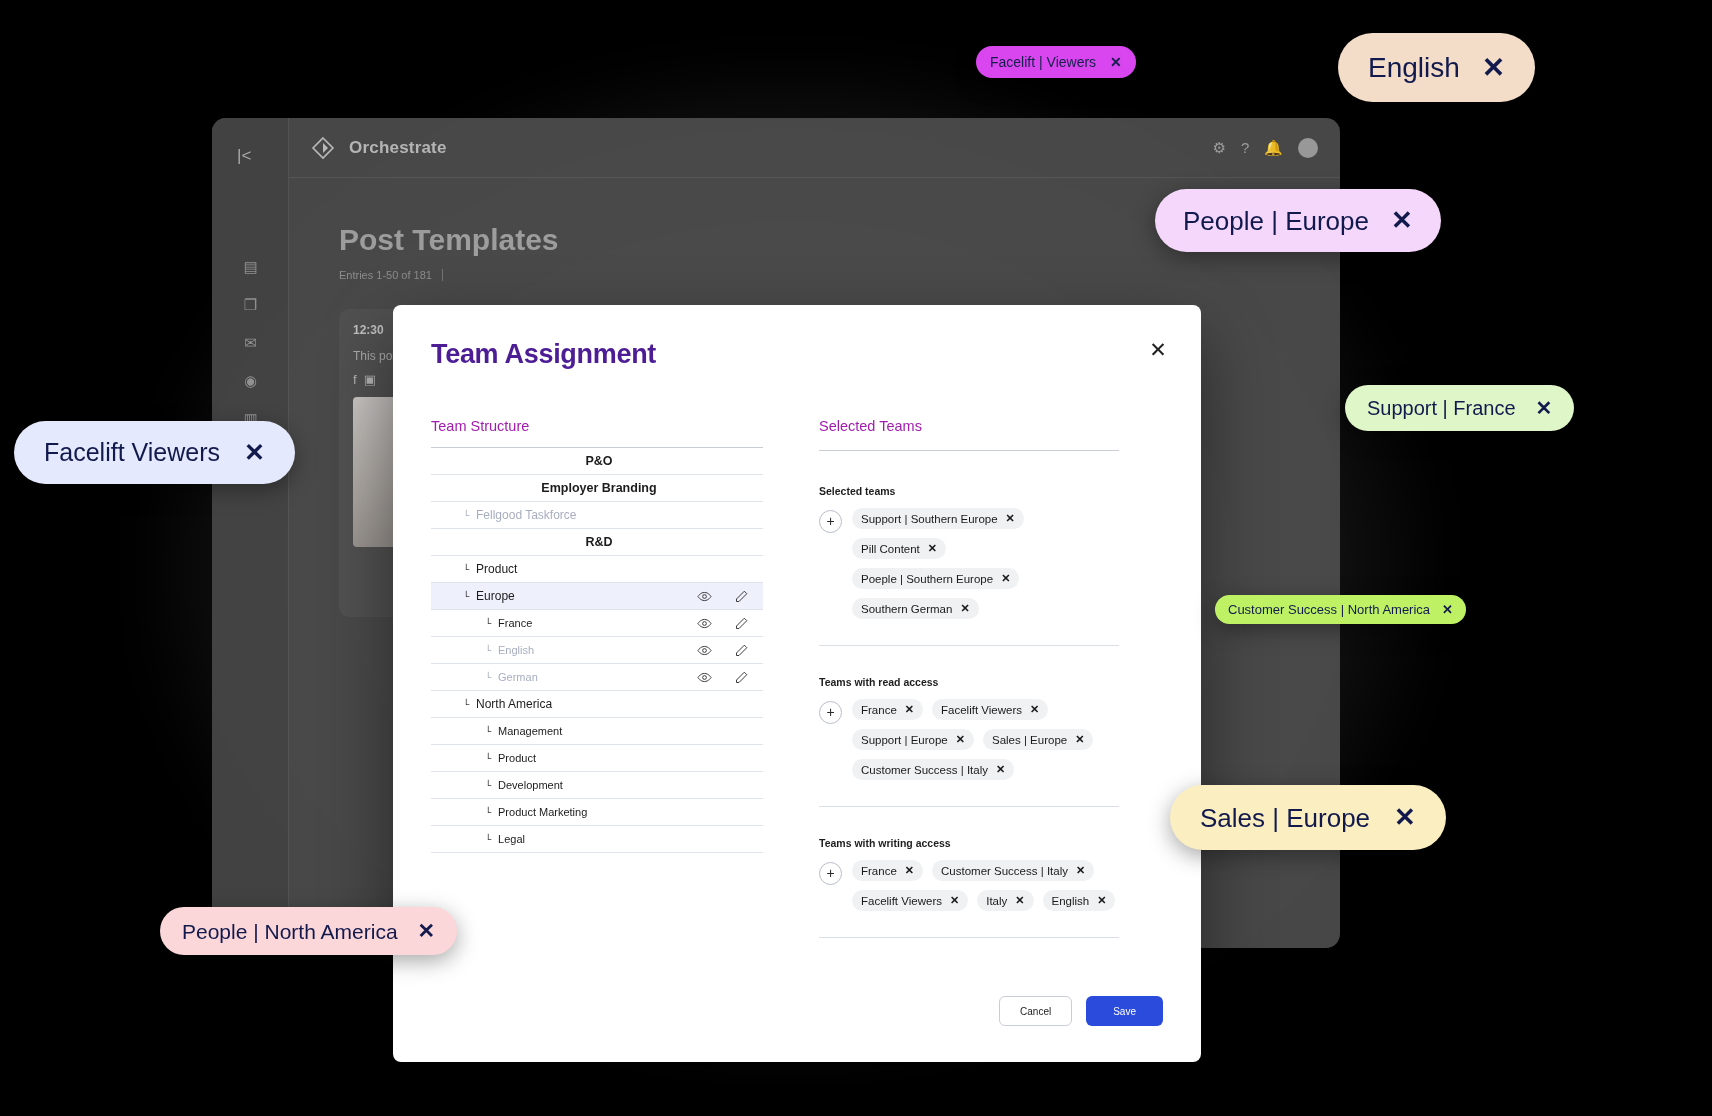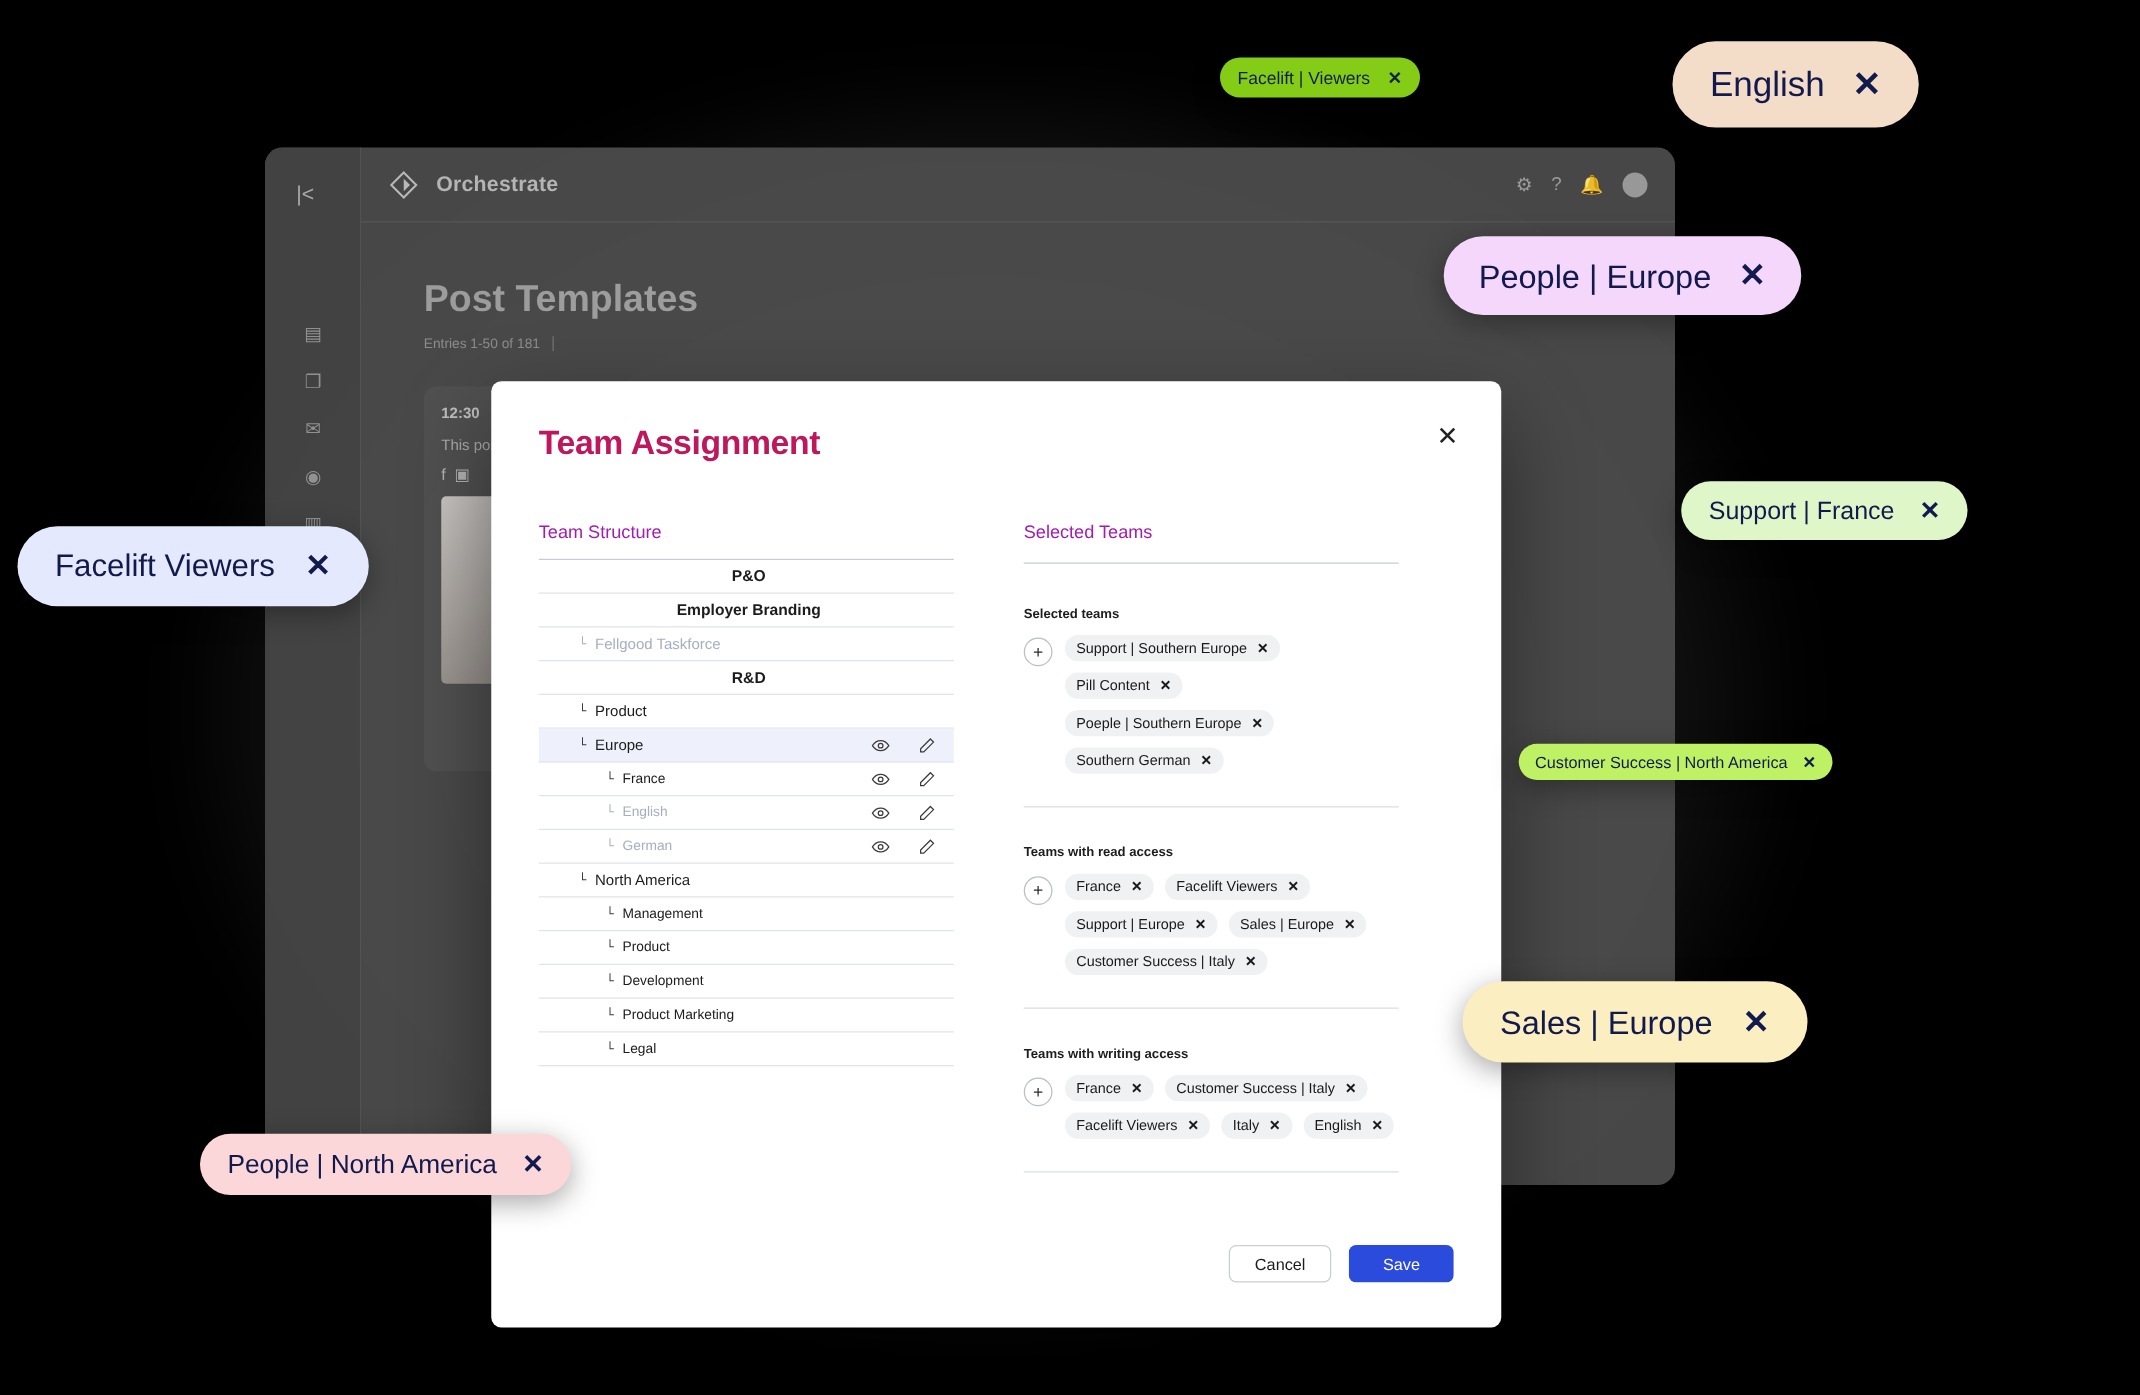--- a/index.html
+++ b/index.html
@@ -54,21 +54,21 @@
   .card-tag { margin-top:8px; background:#6a6a6a; color:#d6d6d6; font-size:10px; border-radius:4px; padding:3px 6px; display:inline-block; }
   .card-tag-row { display:flex; gap:6px; margin-top:6px; }
 
   
   .modal {
     position:absolute; left:393px; top:305px; width:808px; height:757px;
     background:#fff; border-radius:8px;
     box-shadow: 0 28px 70px rgba(0,0,0,.45);
     padding: 34px 38px 0 38px;
   }
-  .modal-title { font-size:27px; font-weight:700; color:#be185d; letter-spacing:-.3px; }
+  .modal-title { font-size:27px; font-weight:700; color:#4c1d95; letter-spacing:-.3px; }
   .modal-close {
     position:absolute; right:30px; top:32px; width:26px; height:26px;
     color:#222; font-size:21px; line-height:26px; text-align:center; cursor:pointer; font-weight:300;
   }
 
   .radio-row { display:flex; align-items:center; gap:0; margin-top:36px; }
   .radio-opt { display:flex; align-items:center; gap:9px; margin-right:32px; cursor:pointer; }
   .radio-mark { width:15px; height:15px; border-radius:50%; background:#e2e5ea; flex:none; position:relative; }
   .radio-opt.on .radio-mark { background:#2b4bdd; }
   .radio-opt.on .radio-mark::after {
@@ -112,21 +112,21 @@
   .chips-wrap { display:flex; flex-wrap:wrap; gap:9px 9px; flex:1; }
   .chip {
     background:#f0f1f3; border-radius:12px; height:21px; padding:0 9px;
     display:inline-flex; align-items:center; gap:8px;
     font-size:11.5px; color:#1a1a1a; white-space:nowrap;
   }
   .chip .x { font-size:11px; color:#1a1a1a; cursor:pointer; font-weight:700; }
   .group-rule { height:1px; background:#d9dde4; margin-top:26px; }
 
   .modal-footer { position:absolute; right:38px; bottom:36px; display:flex; gap:14px; }
-  .btn { height:30px; border-radius:6px; font-size:13px; padding:0 20px; cursor:pointer; border:1px solid transparent; }
+  .btn { height:30px; border-radius:6px; font-size:10px; padding:0 20px; cursor:pointer; border:1px solid transparent; }
   .btn-cancel { background:#fff; border-color:#c9cdd6; color:#1b1b1b; }
   .btn-save { background:#2b4bdd; color:#fff; padding:0 26px; }
 
   
   .float-pill {
     position:absolute; display:inline-flex; align-items:center; gap:18px;
     border-radius:999px; color:#121a4d; white-space:nowrap;
     box-shadow: 0 6px 22px rgba(0,0,0,.35);
   }
   .float-pill .x { font-weight:700; }
@@ -416,21 +416,21 @@
       </div>
     </div>
 
     <div class="modal-footer">
       <button class="btn btn-cancel">Cancel</button>
       <button class="btn btn-save">Save</button>
     </div>
   </div>
 
   <div id="pills">
-      <div class="float-pill" style="left: 976px; top: 46px; background: #84cc16; color: rgb(18, 32, 73); font-size: 14px; padding: 8px 14px; gap: 14px;">
+      <div class="float-pill" style="left: 976px; top: 46px; background: #d946ef; color: rgb(18, 32, 73); font-size: 14px; padding: 8px 14px; gap: 14px;">
         <span class="fp-label">Facelift | Viewers</span>
         <span class="x">✕</span>
       </div>
       <div class="float-pill" style="left: 1338px; top: 33px; background: rgb(243, 221, 200); color: rgb(18, 26, 77); font-size: 28px; padding: 18px 30px; gap: 22px;">
         <span class="fp-label">English</span>
         <span class="x">✕</span>
       </div>
       <div class="float-pill" style="left: 1155px; top: 189px; background: rgb(244, 215, 251); color: rgb(18, 26, 77); font-size: 26px; padding: 16px 28px; gap: 22px;">
         <span class="fp-label">People | Europe</span>
         <span class="x">✕</span>

